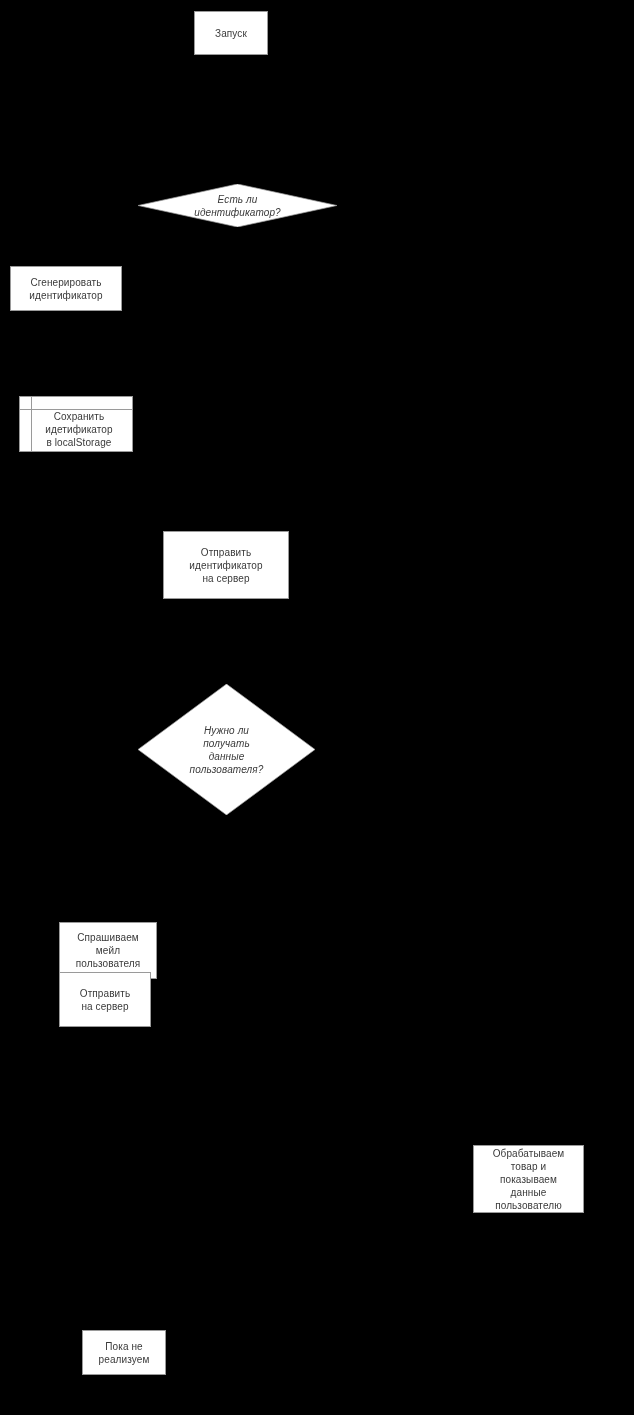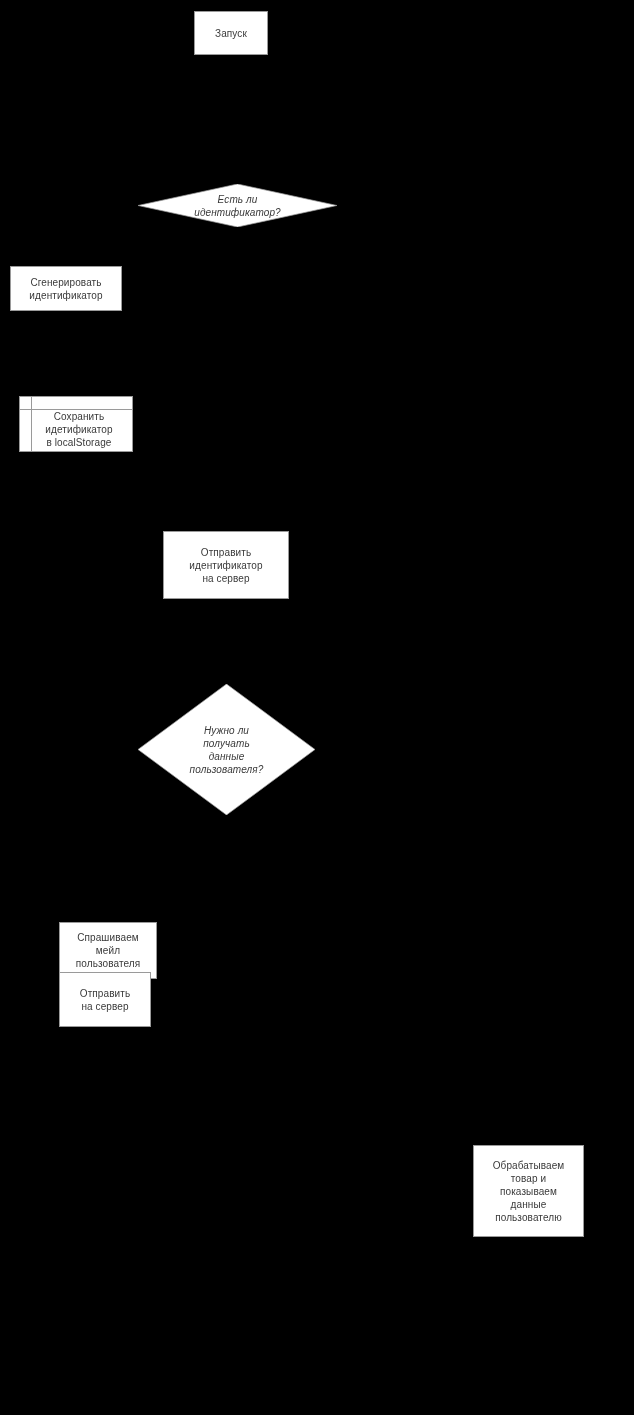--- a/index.html
+++ b/index.html
@@ -145,22 +145,26 @@
 мейл
 пользователя</span>
   </div>
 
   <div class="node shape-process" style="left: 59px; top: 972px; width: 92px; height: 55px;">
     <span class="label">Отправить
 на сервер</span>
   </div>
 
 
-  <div class="node shape-process" style="left: 473px; top: 1145px; width: 111px; height: 92px;">
+  <div class="node shape-process" style="left: 473px; top: 1145px; width: 111px; height: 68px;">
     <span class="label">Обрабатываем
 товар и
 показываем
 данные
 пользователю</span>
   </div>
 
+  <div class="node shape-process" style="left: 82px; top: 1330px; width: 84px; height: 45px;">
+    <span class="label">Пока не
+реализуем</span>
+  </div>
 
 </div>
 
 </body></html>

